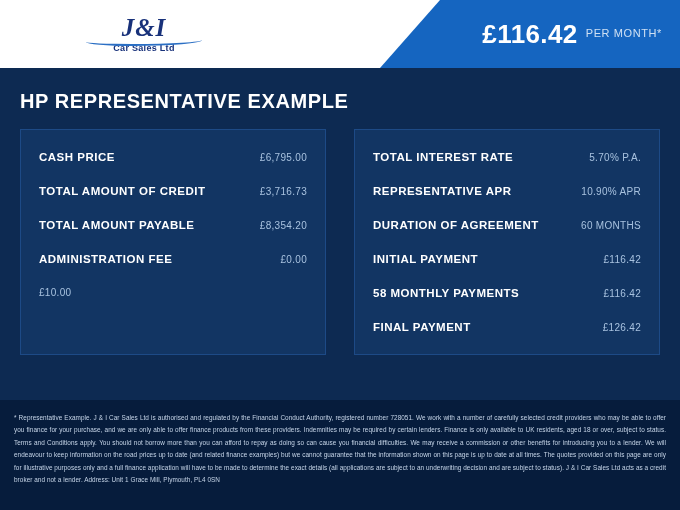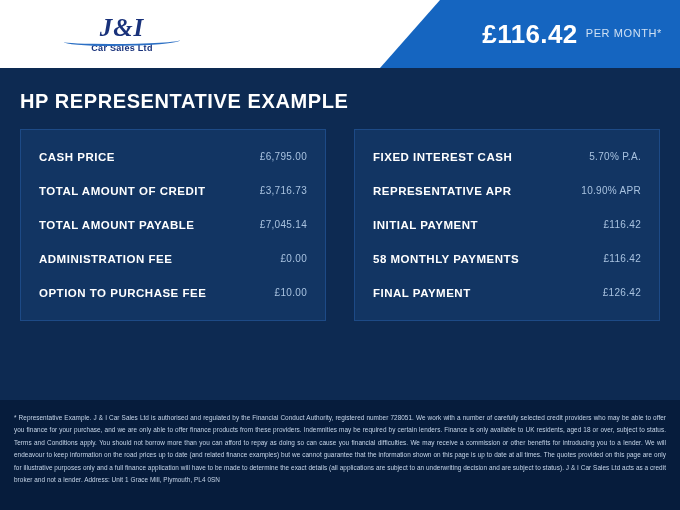--- a/index.html
+++ b/index.html
@@ -25,21 +25,21 @@
   }
   .header-blue {
     position: absolute;
     top: 0; right: 0;
     width: 300px; height: 68px;
     background: #1565c0;
     clip-path: polygon(60px 0, 300px 0, 300px 68px, 0 68px);
   }
   .logo {
     position: absolute;
-    left: 62px; top: 10px;
+    left: 84px; top: 10px;
     width: 120px; height: 48px;
     display: flex;
     flex-direction: column;
     align-items: center;
     justify-content: center;
   }
   .logo-main {
     font-family: "Liberation Serif", serif;
     font-weight: bold;
     font-style: italic;
@@ -100,21 +100,21 @@
     padding: 16px 20px 0 20px;
   }
   .panel {
     flex: 1 1 0;
     background: #123563;
     border: 1px solid #1d4a86;
     padding: 10px 0;
   }
   .row {
     display: flex;
-    align-items: flex-start;
+    align-items: flex-end;
     justify-content: space-between;
     padding: 11px 18px;
   }
   .row .label {
     color: #ffffff;
     font-size: 11.5px;
     font-weight: bold;
     letter-spacing: .5px;
   }
   .row .value {
@@ -167,40 +167,43 @@
       <div class="row">
         <span class="label">CASH PRICE</span>
         <span class="value">£6,795.00</span>
       </div>
       <div class="row">
         <span class="label">TOTAL AMOUNT OF CREDIT</span>
         <span class="value">£3,716.73</span>
       </div>
       <div class="row">
         <span class="label">TOTAL AMOUNT PAYABLE</span>
-        <span class="value">£7,045.14</span>
+        <span class="value">£8,354.20</span>
       </div>
       <div class="row">
         <span class="label">ADMINISTRATION FEE</span>
         <span class="value">£0.00</span>
       </div>
       <div class="row">
-        <span class="label">OPTION TO PURCHASE FEE</span>
         <span class="value">£10.00</span>
       </div>
     </div>
 
     <div class="panel">
       <div class="row">
-        <span class="label">FIXED INTEREST CASH</span>
+        <span class="label">TOTAL INTEREST RATE</span>
         <span class="value">5.70% P.A.</span>
       </div>
       <div class="row">
         <span class="label">REPRESENTATIVE APR</span>
         <span class="value">10.90% APR</span>
+      </div>
+      <div class="row">
+        <span class="label">DURATION OF AGREEMENT</span>
+        <span class="value">60 MONTHS</span>
       </div>
       <div class="row">
         <span class="label">INITIAL PAYMENT</span>
         <span class="value">£116.42</span>
       </div>
       <div class="row">
         <span class="label">58 MONTHLY PAYMENTS</span>
         <span class="value">£116.42</span>
       </div>
       <div class="row">

